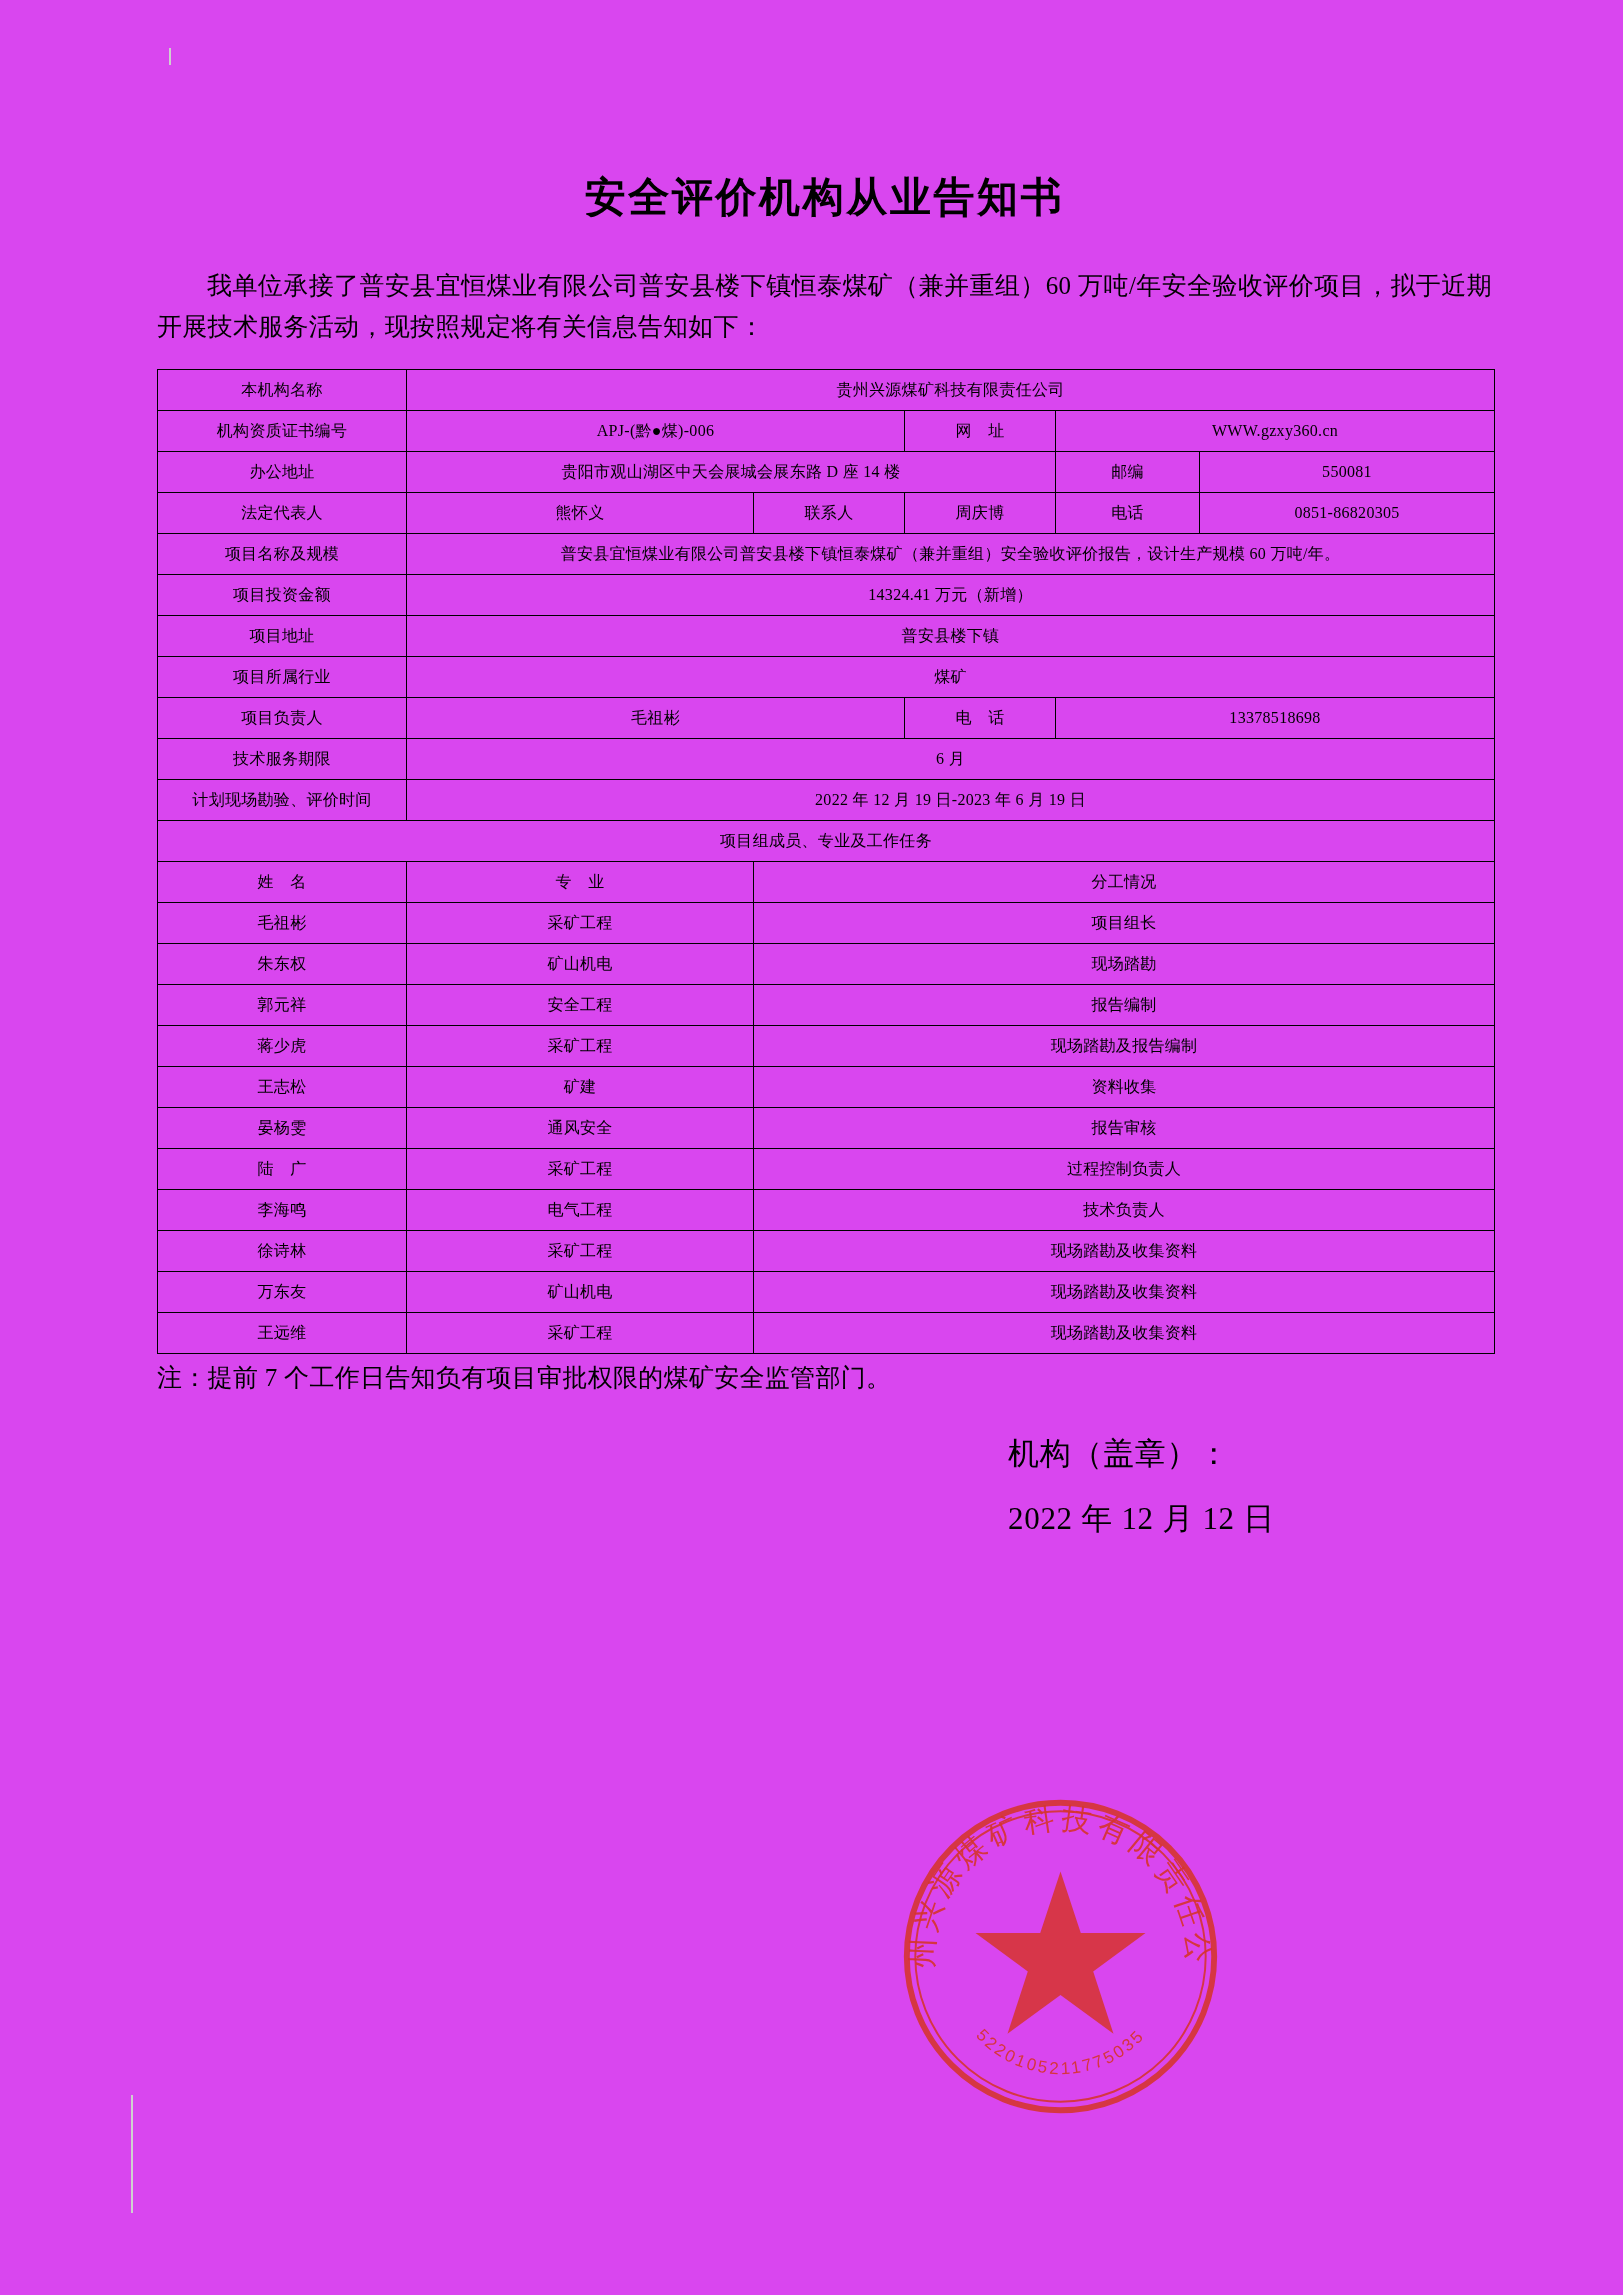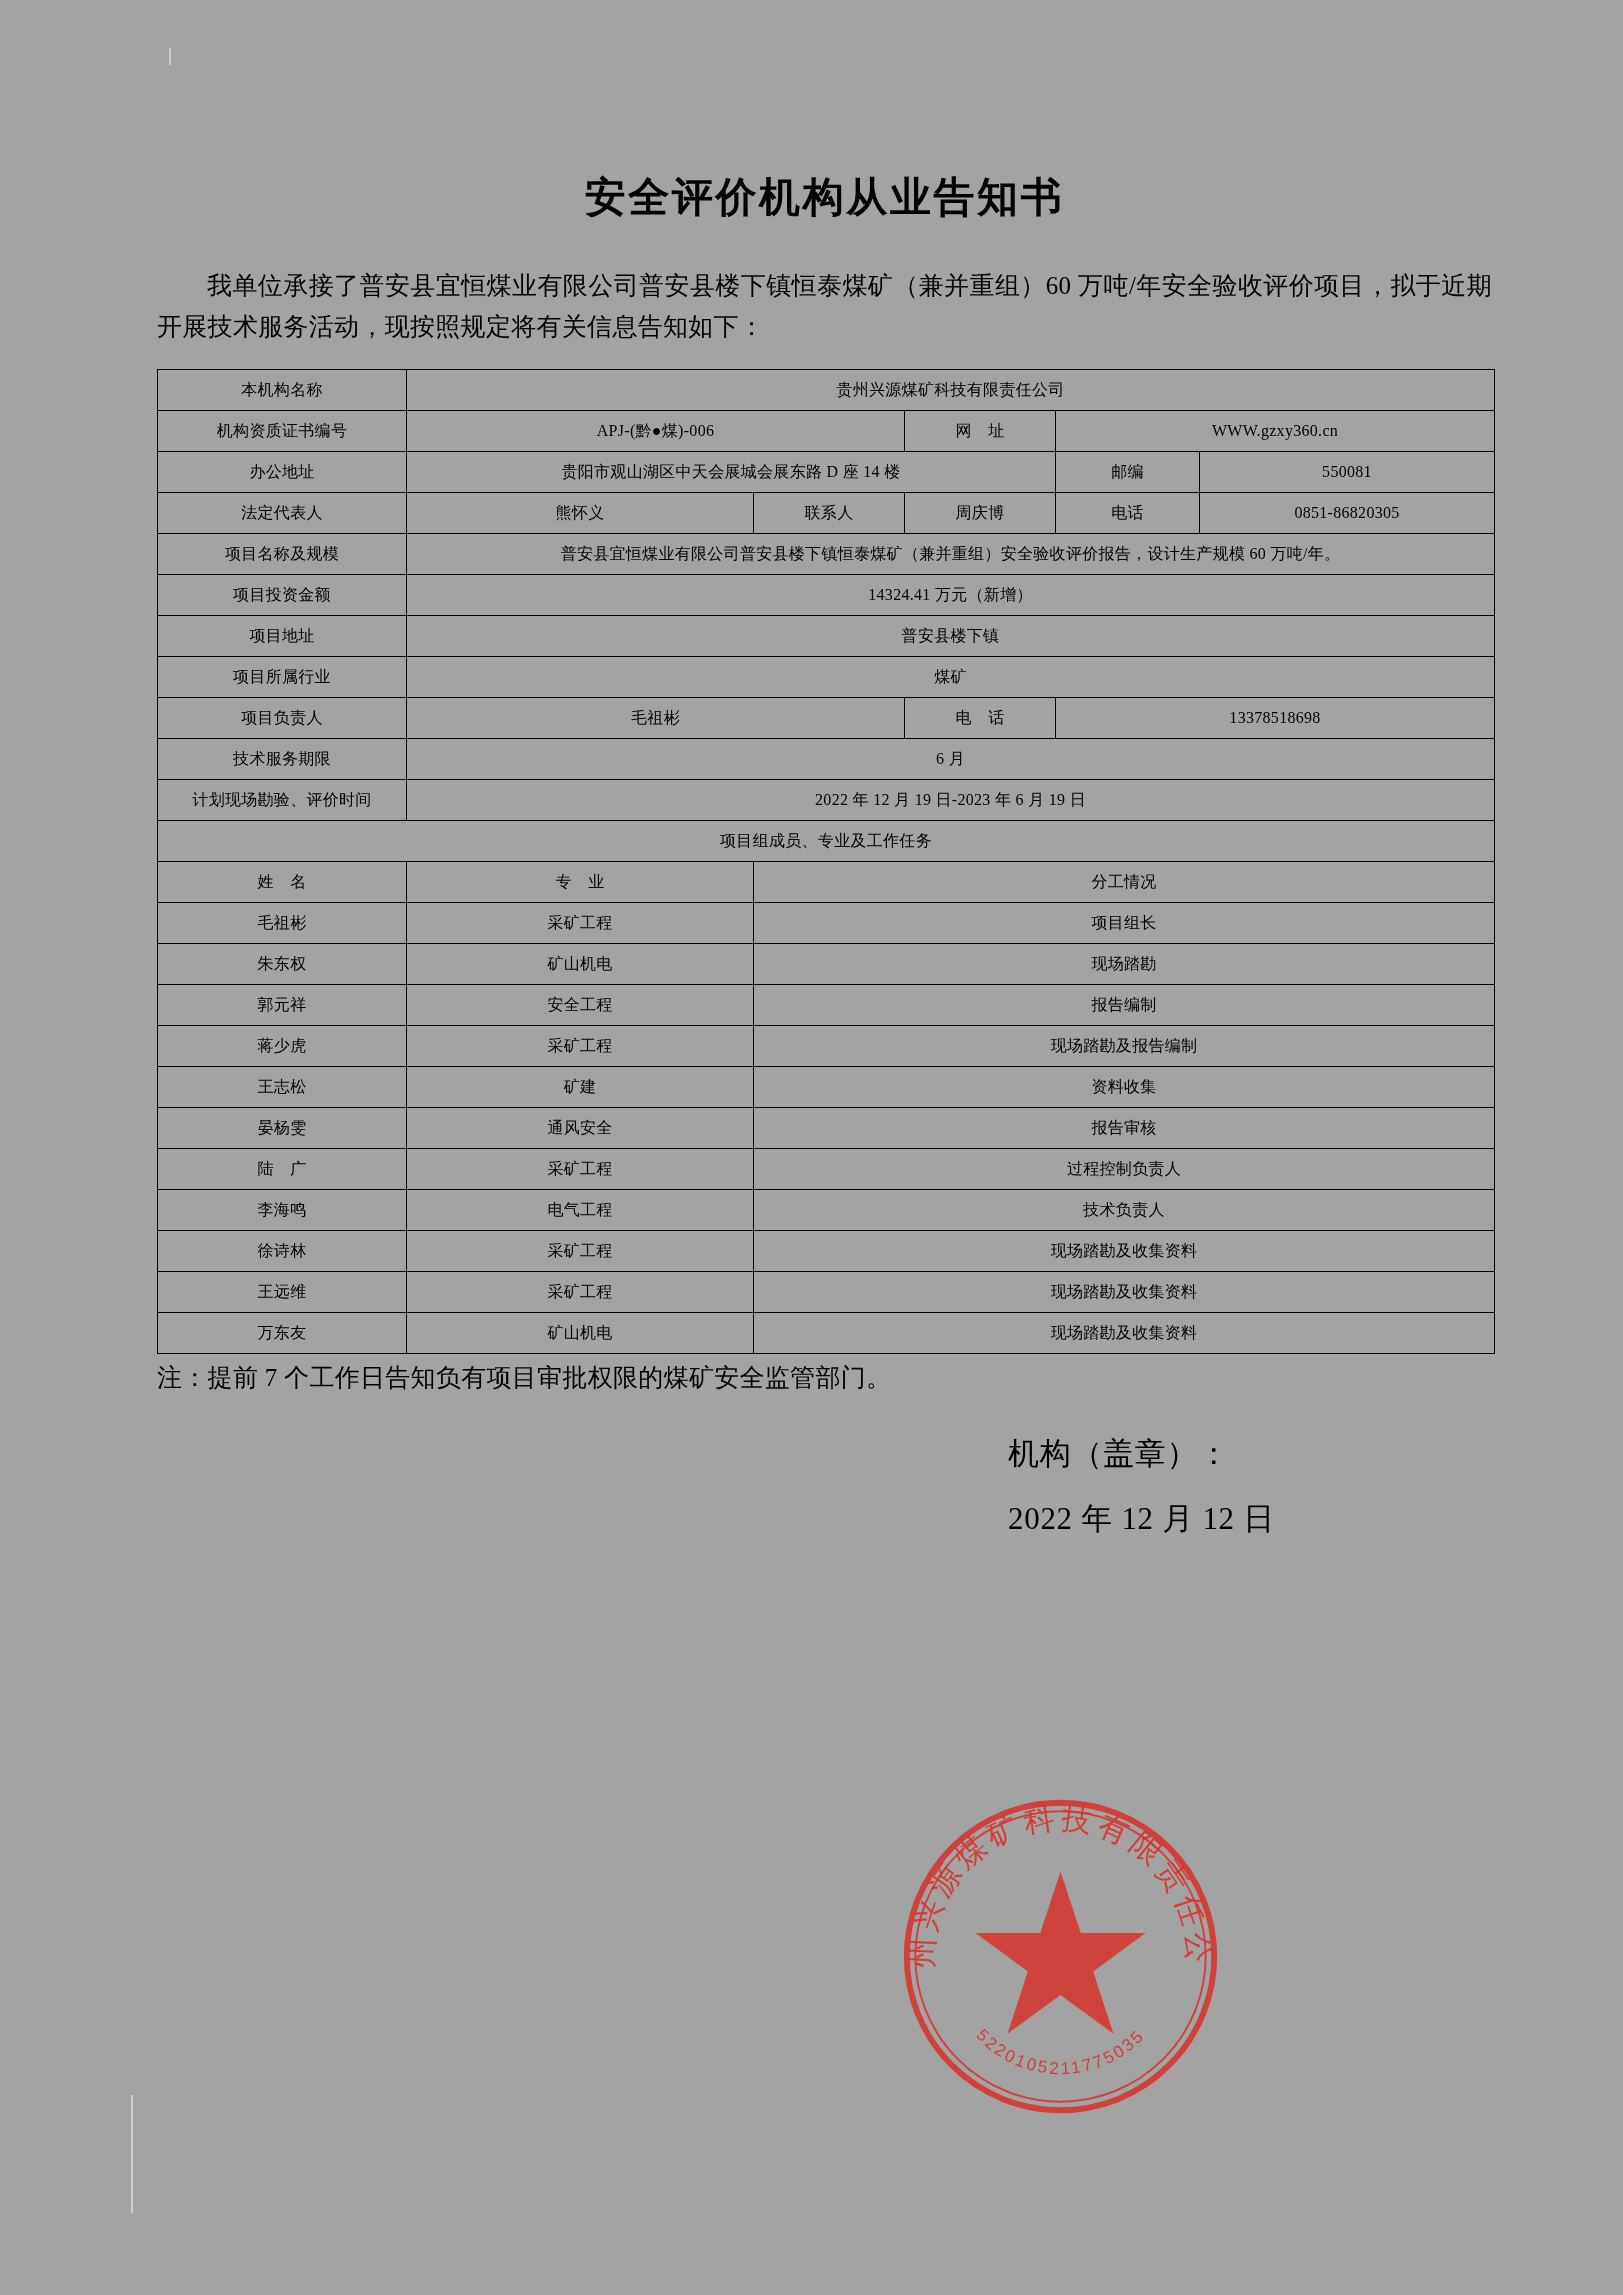--- a/index.html
+++ b/index.html
@@ -8,21 +8,21 @@
     background: #ffffff;
   }
   body {
     font-family: "Liberation Serif", "DejaVu Serif", serif;
     color: #000000;
   }
   .page {
     position: relative;
     width: 1623px;
     height: 2295px;
-    background: #a3a3a3;
+    background: #d946ef;
     box-sizing: border-box;
     overflow: hidden;
   }
   .content {
     position: absolute;
     left: 157px;
     top: 170px;
     width: 1335px;
   }
   .doc-title {
@@ -238,27 +238,27 @@
           <td>李海鸣</td>
           <td colspan="2">电气工程</td>
           <td colspan="4">技术负责人</td>
         </tr>
         <tr>
           <td>徐诗林</td>
           <td colspan="2">采矿工程</td>
           <td colspan="4">现场踏勘及收集资料</td>
         </tr>
         <tr>
-          <td>王远维</td>
-          <td colspan="2">采矿工程</td>
-          <td colspan="4">现场踏勘及收集资料</td>
-        </tr>
-        <tr>
           <td>万东友</td>
           <td colspan="2">矿山机电</td>
+          <td colspan="4">现场踏勘及收集资料</td>
+        </tr>
+        <tr>
+          <td>王远维</td>
+          <td colspan="2">采矿工程</td>
           <td colspan="4">现场踏勘及收集资料</td>
         </tr>
       </tbody>
     </table>
 
     <p class="note">注：提前 7 个工作日告知负有项目审批权限的煤矿安全监管部门。</p>
 
     <div class="sign-block">
       <div>机构（盖章）：</div>
       <div>2022 年 12 月 12 日</div>

